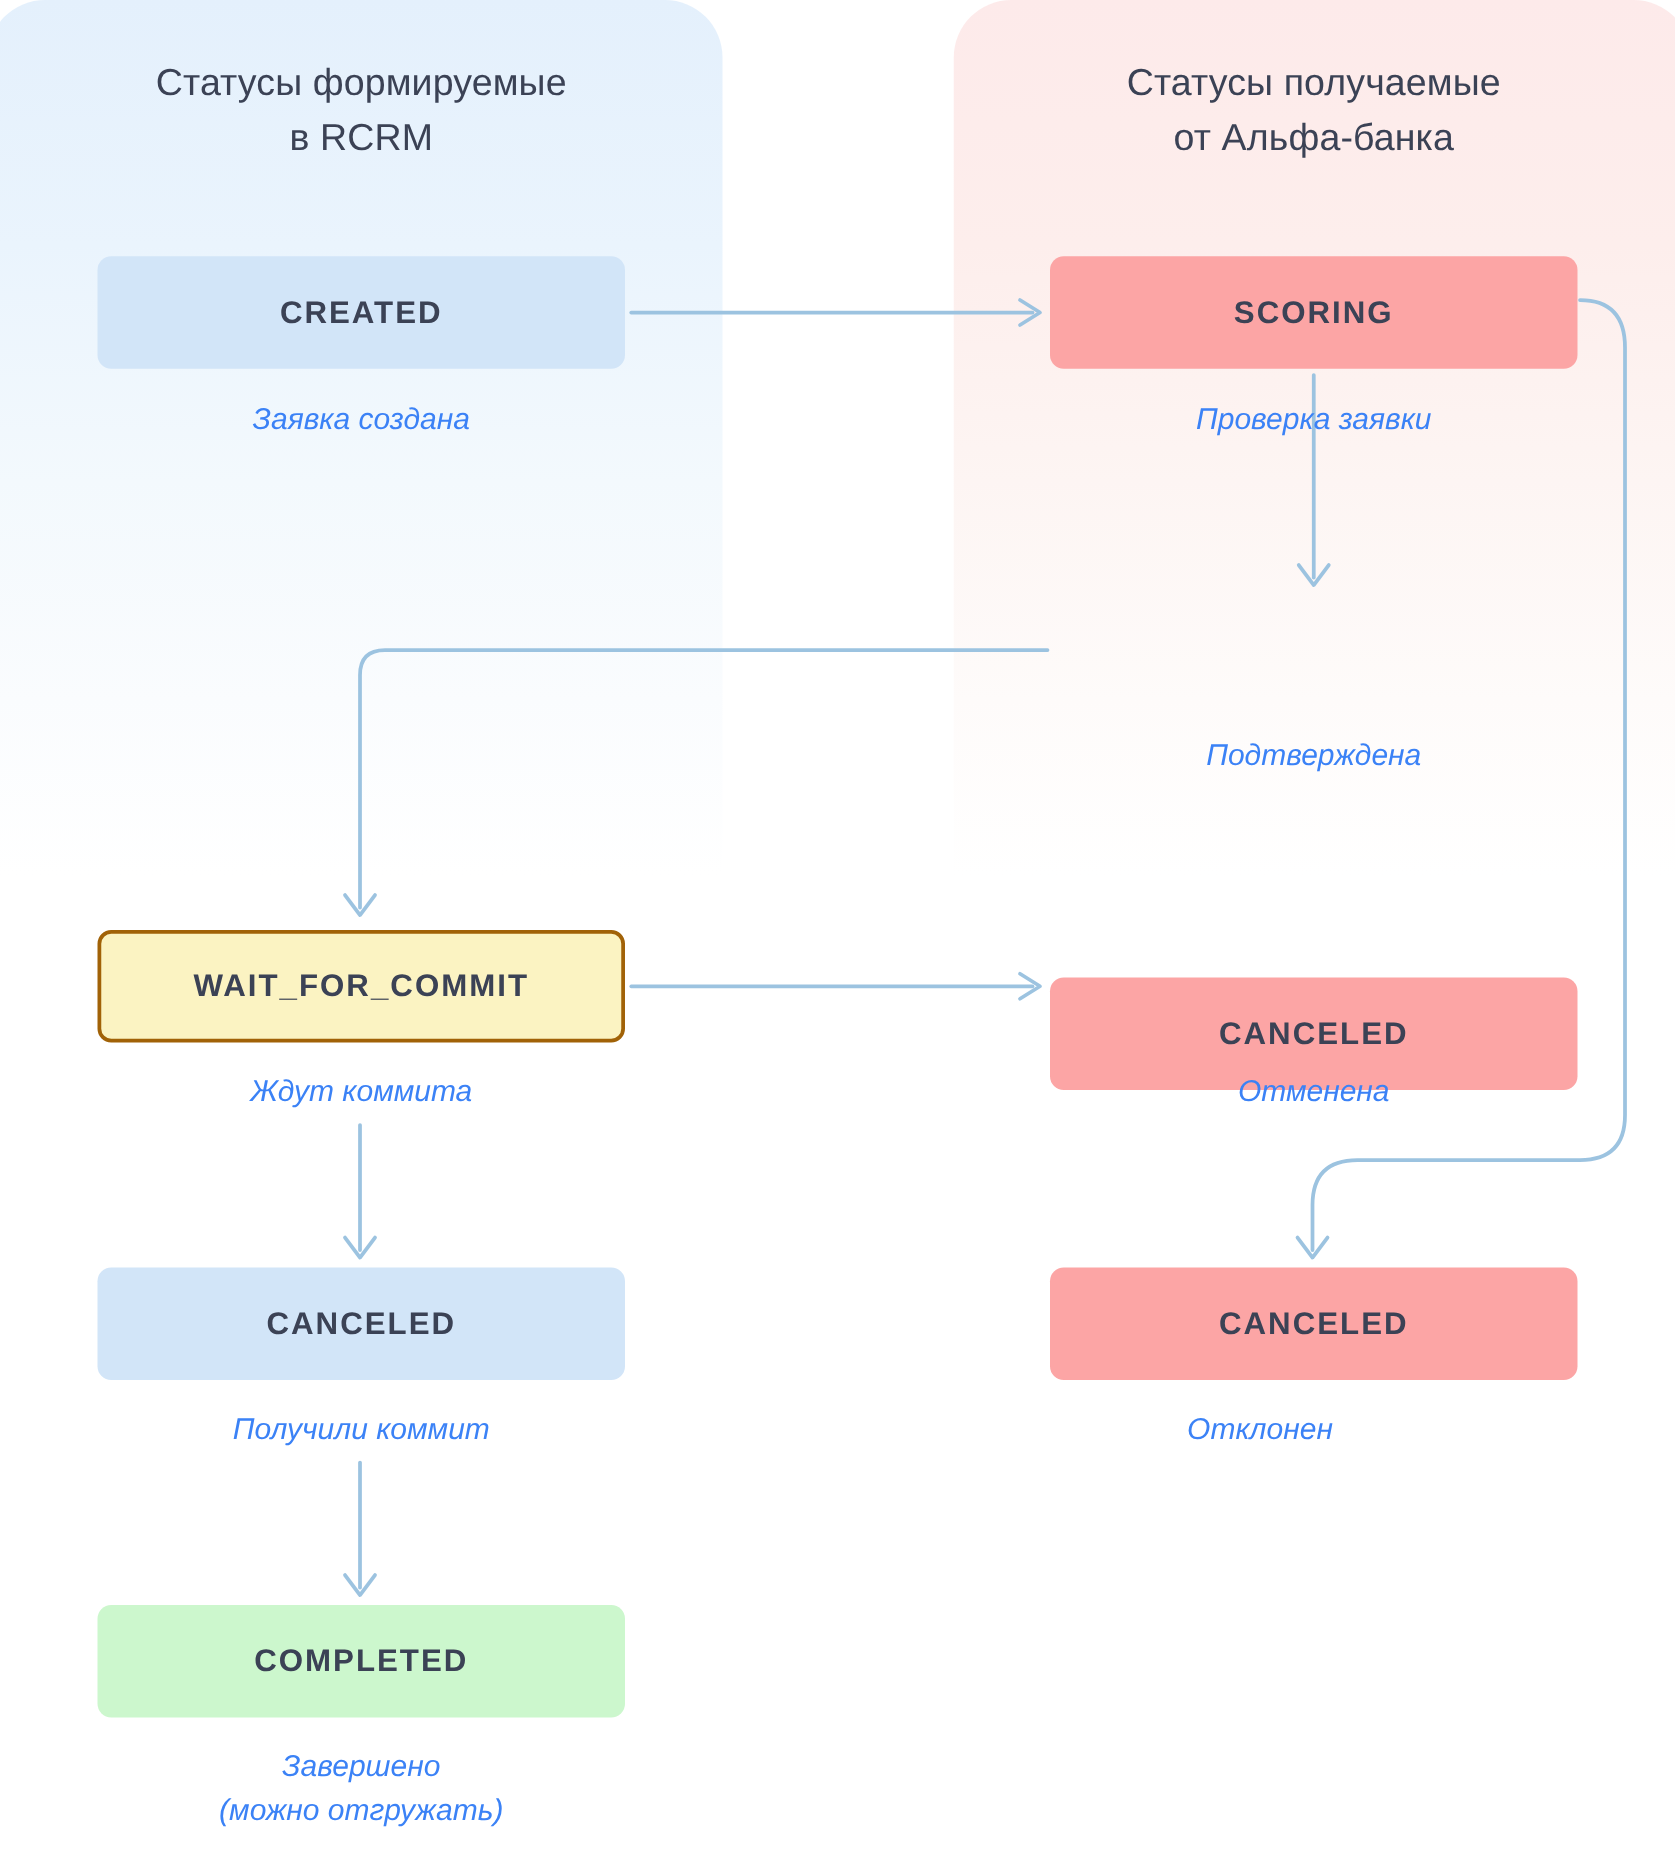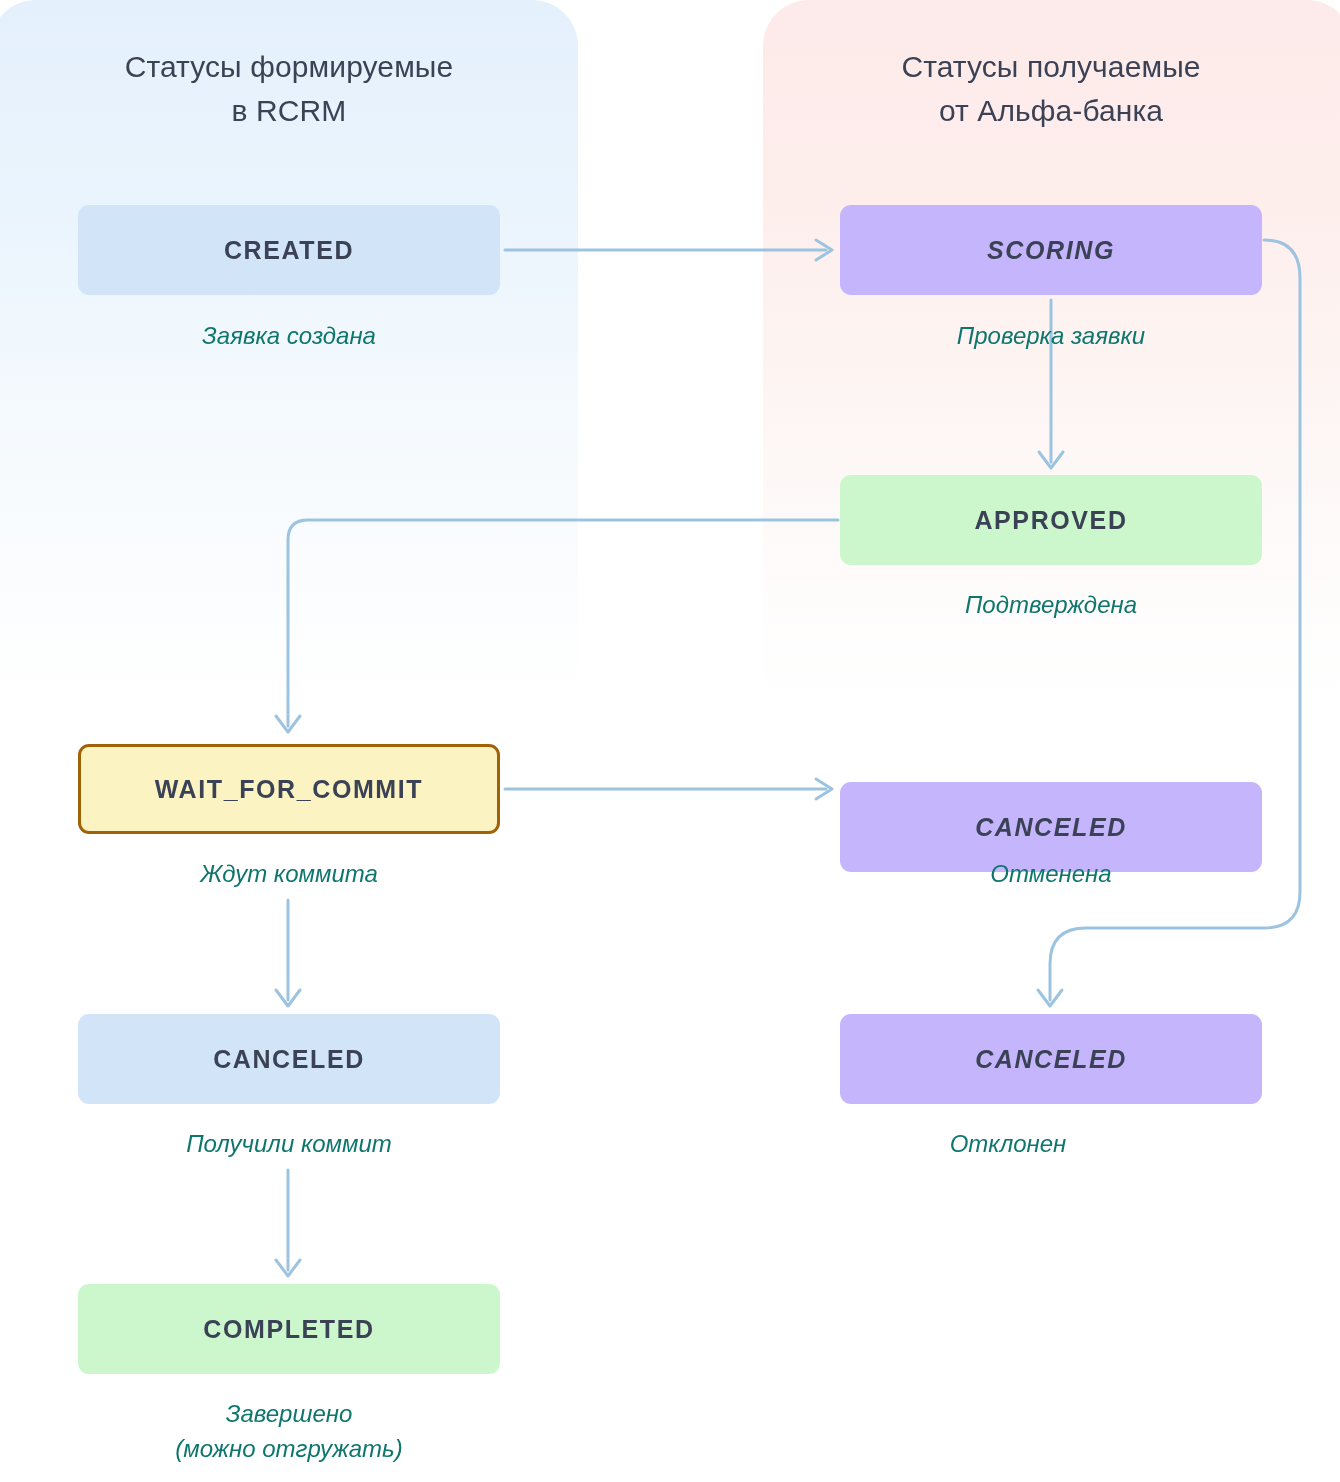--- a/index.html
+++ b/index.html
@@ -66,33 +66,33 @@
     box-sizing: border-box;
   }
   .node-label {
     font-size: 25px;
     font-weight: 700;
     letter-spacing: 1.6px;
     color: #3b4255;
     text-align: center;
   }
   .fill-blue   { background: #d2e5f8; }
-  .fill-pink   { background: #c4b5fd; font-style: italic; }
+  .fill-pink   { background: #fca5a5; }
   .fill-green  { background: #ccf7cd; }
   .fill-yellow { background: #fbf3c2; border: 3px solid #a16207; }
 
   
   .caption {
     position: absolute;
     width: 422px;
     text-align: center;
     font-size: 24px;
     line-height: 35px;
     font-style: italic;
-    color: #0f766e;
+    color: #3b82f6;
     white-space: pre-line;
   }
 
   
   #connectors {
     position: absolute;
     left: 0;
     top: 0;
     width: 1340px;
     height: 1482px;
@@ -183,23 +183,20 @@
     <span class="node-label">COMPLETED</span>
   </div>
   <div class="caption" style="left:78px; top:1396px;">Завершено
 (можно отгружать)</div>
 
   <div class="node fill-pink" style="left:840px; top:205px;">
     <span class="node-label">SCORING</span>
   </div>
   <div class="caption" style="left:840px; top:318px;">Проверка заявки</div>
 
-  <div class="node fill-green" style="left:840px; top:475px;">
-    <span class="node-label">APPROVED</span>
-  </div>
   <div class="caption" style="left:840px; top:587px;">Подтверждена</div>
 
   <div class="node fill-pink" style="left:840px; top:744px;margin-top:38px;">
     <span class="node-label">CANCELED</span>
   </div>
   <div class="caption" style="left:840px; top:856px;">Отменена</div>
 
   <div class="node fill-pink" style="left:840px; top:1014px;">
     <span class="node-label">CANCELED</span>
   </div>

